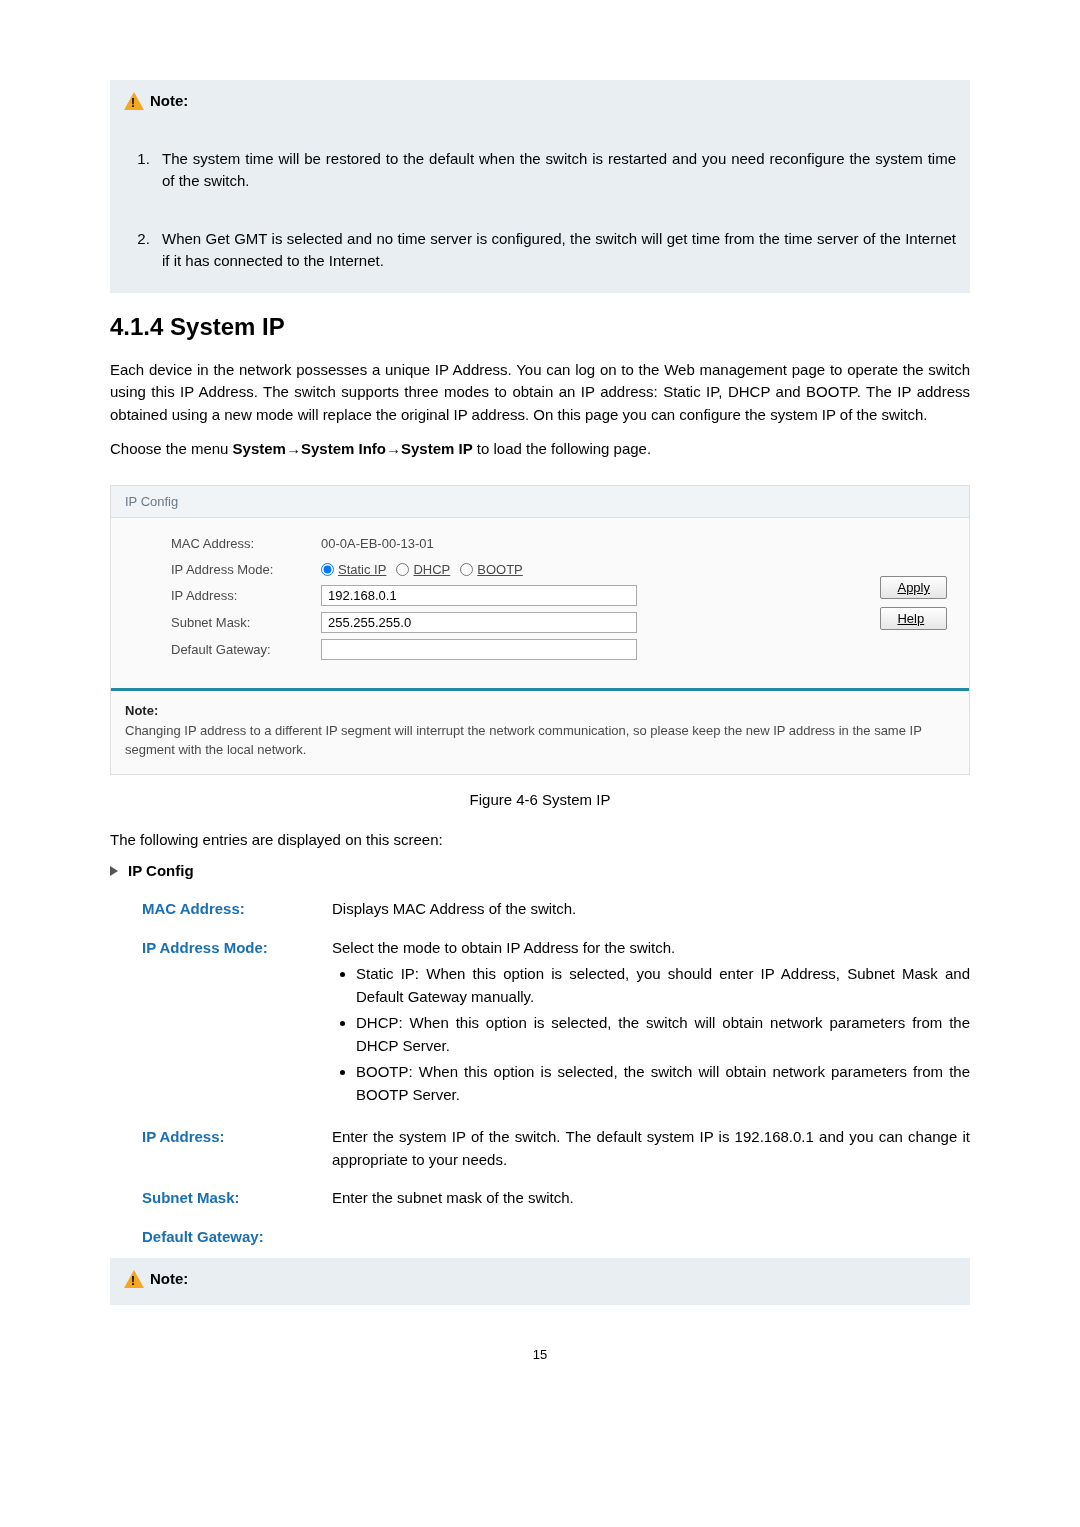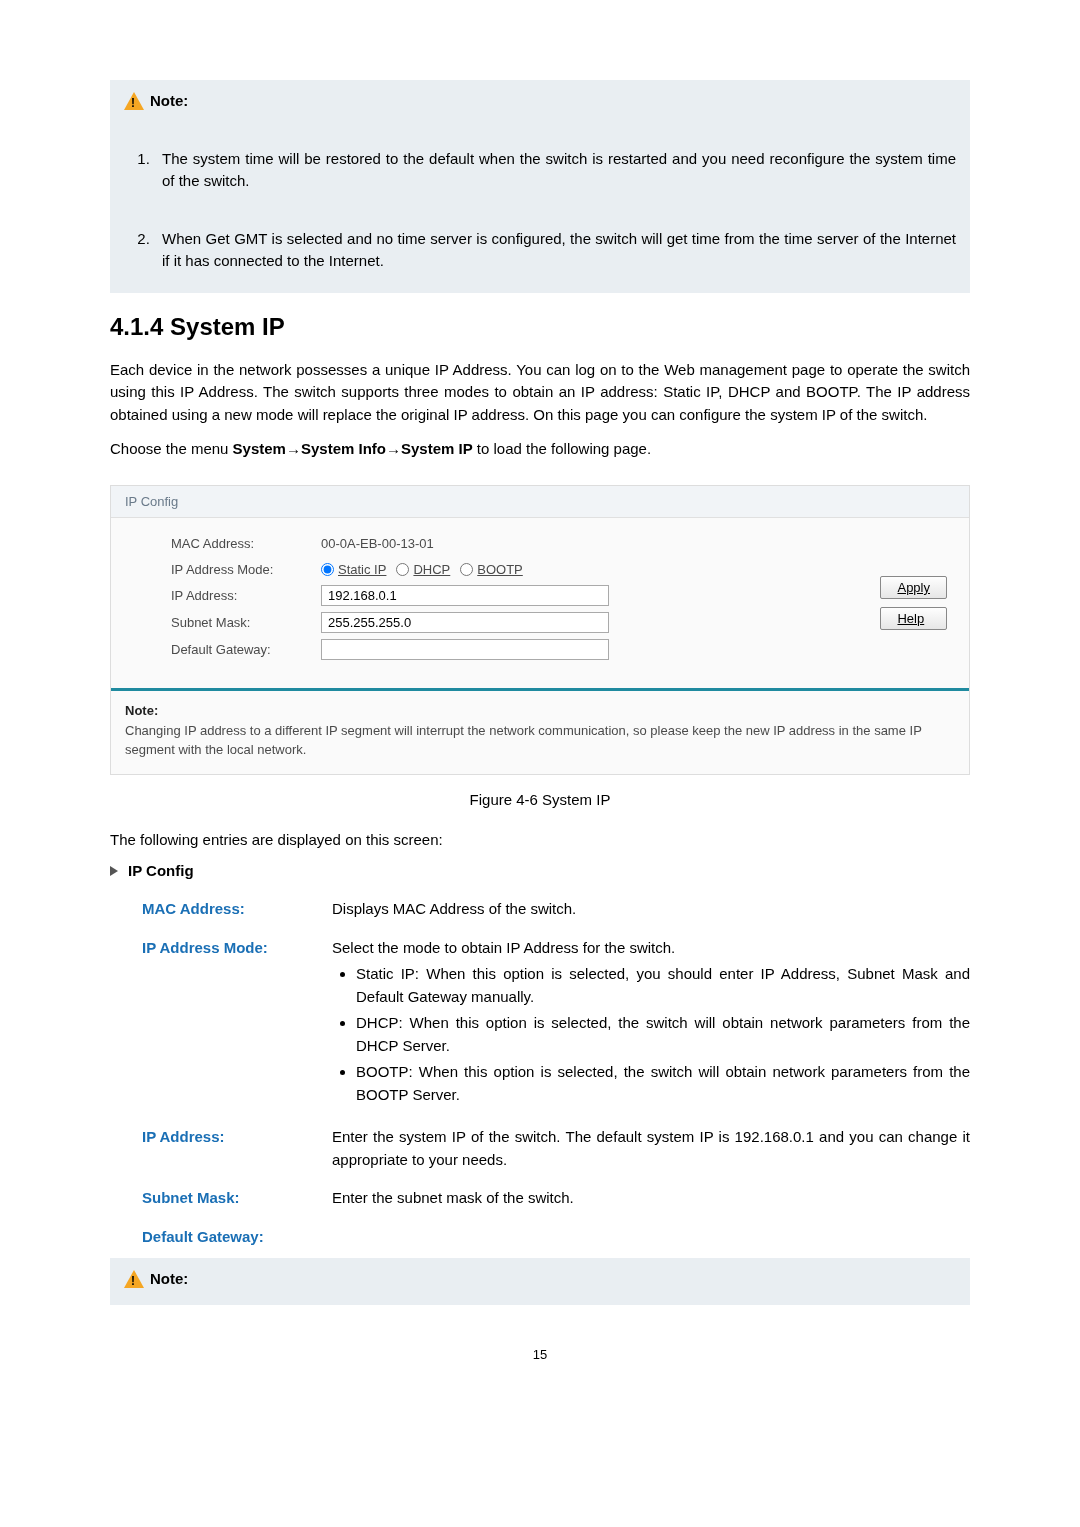--- a/index.html
+++ b/index.html
@@ -83,21 +83,21 @@
   }
   .row {
     display: flex;
     align-items: center;
     margin: 6px 0;
   }
   .row .lbl { width: 150px; }
   .txtinput {
     border: 1px solid #aaa;
     padding: 2px 6px;
-    width: 288px;
+    width: 316px;
     font-size: 13px;
     background: #fff;
   }
   .radio-row label { margin-right: 10px; display: inline-flex; gap:4px;text-decoration:underline;}
   .btn-col {
     position: absolute;
     right: 22px;
     top: 58px;
     display: flex;
     flex-direction: column;

